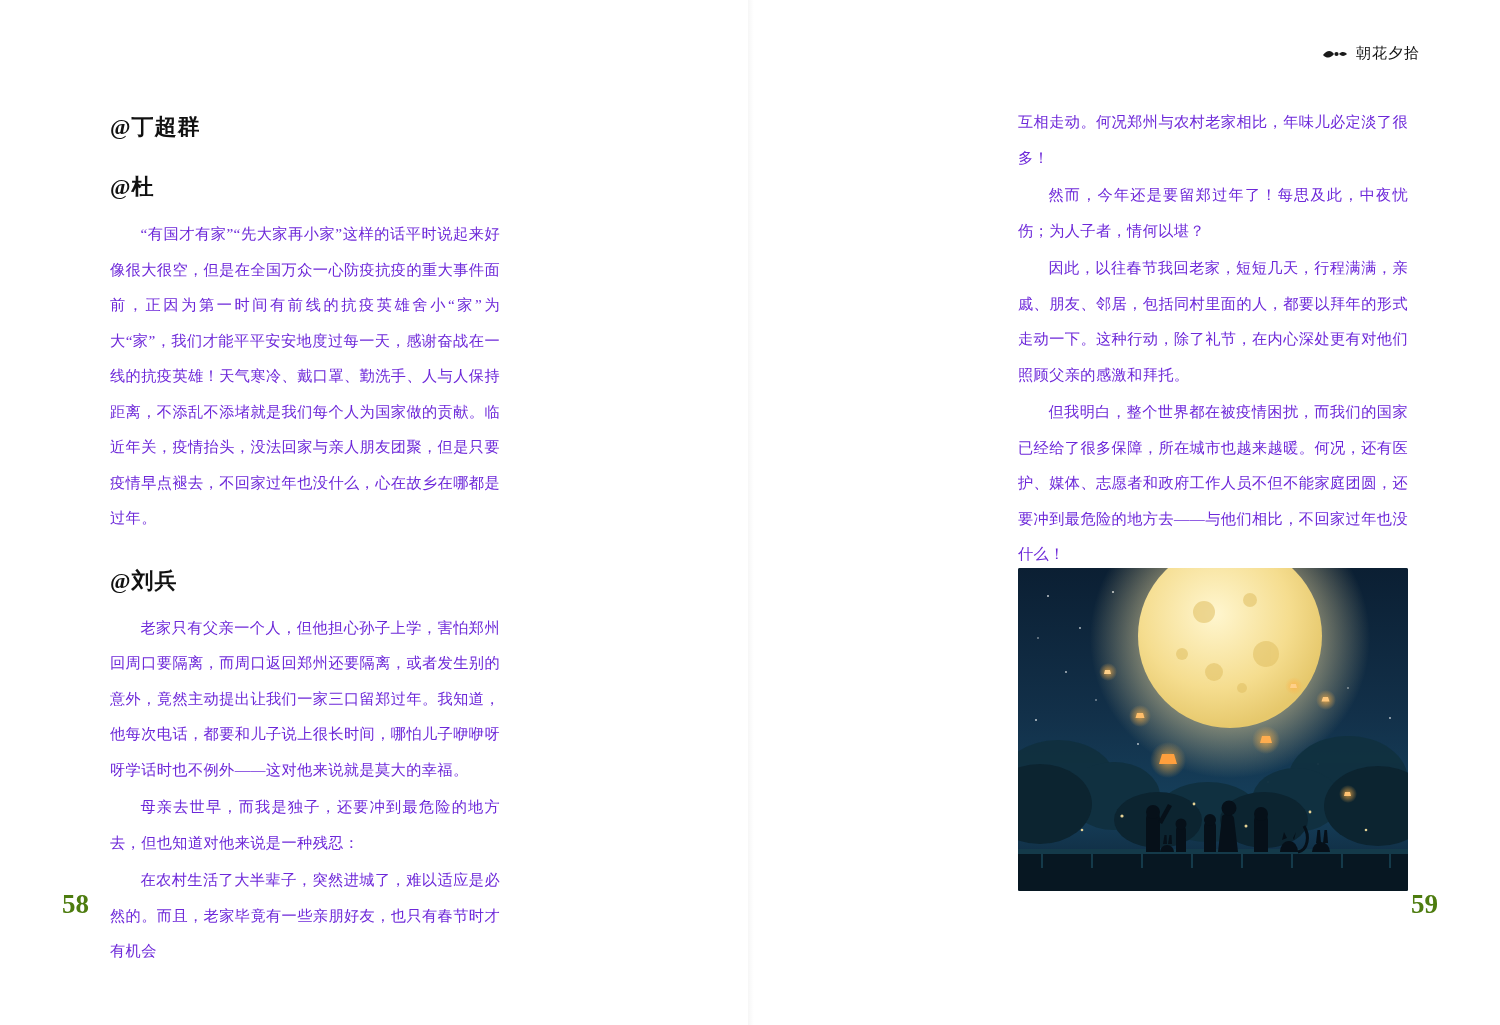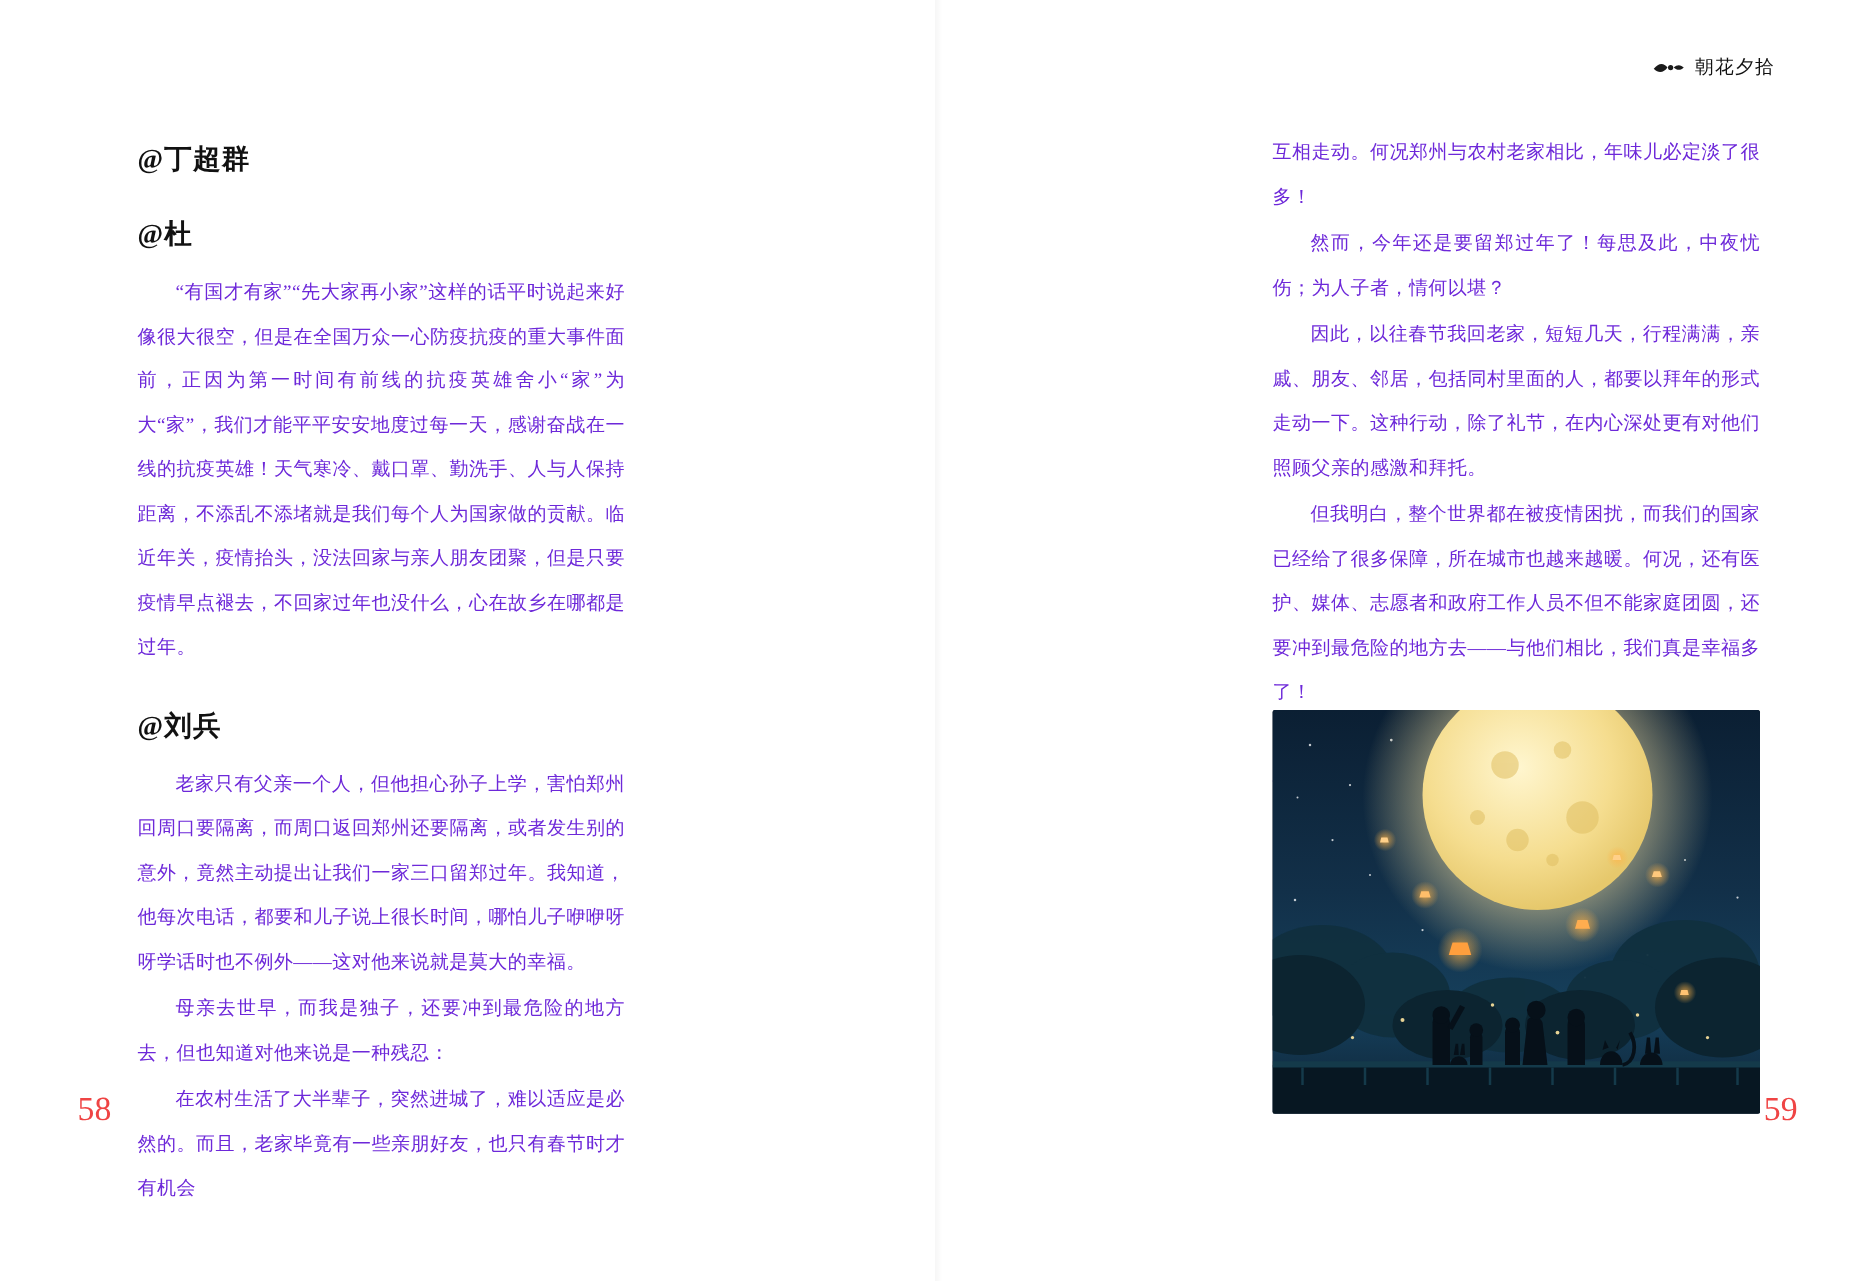--- a/index.html
+++ b/index.html
@@ -94,24 +94,25 @@
     height: 323px;
     overflow: hidden;
     border-radius: 2px;
     background: #0d1b2a;
   }
   .illustration svg { display: block; }
 
   
   .folio {
     position: absolute;
-    bottom: 65px;
+    bottom: 48px;
     font-size: 27px;
     font-family: "Liberation Serif", "DejaVu Serif", serif;
-    color: #ef4444;
+    color: #4d7c0f;
+    font-weight: bold;
   }
   .folio-left { left: 62px; }
   .folio-right { right: 62px; text-align: center; }
 
   .gutter-shadow {
     position: absolute;
     left: 748px;
     top: 0;
     width: 6px;
     height: 1025px;
@@ -159,21 +160,21 @@
           <path d="M17 6 C20 3, 23 4, 25 6 C23 8, 20 9, 17 6 Z" fill="#1a1a1a"></path>
         </svg>
       </span>
       <span>朝花夕拾</span>
     </div>
 
     <div class="col">
       <p class="para noindent">互相走动。何况郑州与农村老家相比，年味儿必定淡了很多！</p>
       <p class="para">然而，今年还是要留郑过年了！每思及此，中夜忧伤；为人子者，情何以堪？</p>
       <p class="para">因此，以往春节我回老家，短短几天，行程满满，亲戚、朋友、邻居，包括同村里面的人，都要以拜年的形式走动一下。这种行动，除了礼节，在内心深处更有对他们照顾父亲的感激和拜托。</p>
-      <p class="para">但我明白，整个世界都在被疫情困扰，而我们的国家已经给了很多保障，所在城市也越来越暖。何况，还有医护、媒体、志愿者和政府工作人员不但不能家庭团圆，还要冲到最危险的地方去——与他们相比，我们真是幸福多了！</p>
+      <p class="para">但我明白，整个世界都在被疫情困扰，而我们的国家已经给了很多保障，所在城市也越来越暖。何况，还有医护、媒体、志愿者和政府工作人员不但不能家庭团圆，还要冲到最危险的地方去——与他们相比，不回家过年也没什么！</p>
       <p class="para">刚好趁着假期，多陪陪家人，多看看书、学点东西，也谋划一下自己春节之后的工作。同时，我也相信，这个春节，会有很多留郑人员，我们都会好好的，过一个别样的春节。</p>
       <p class="para">唯愿疫情，早日结束。</p>
     </div>
 
     <div class="illustration">
       <svg width="390" height="323" viewBox="0 0 390 323">
         <defs>
           <linearGradient id="sky" x1="0" y1="0" x2="0" y2="1">
             <stop offset="0%" stop-color="#0b1f33"></stop>
             <stop offset="45%" stop-color="#123049"></stop>

